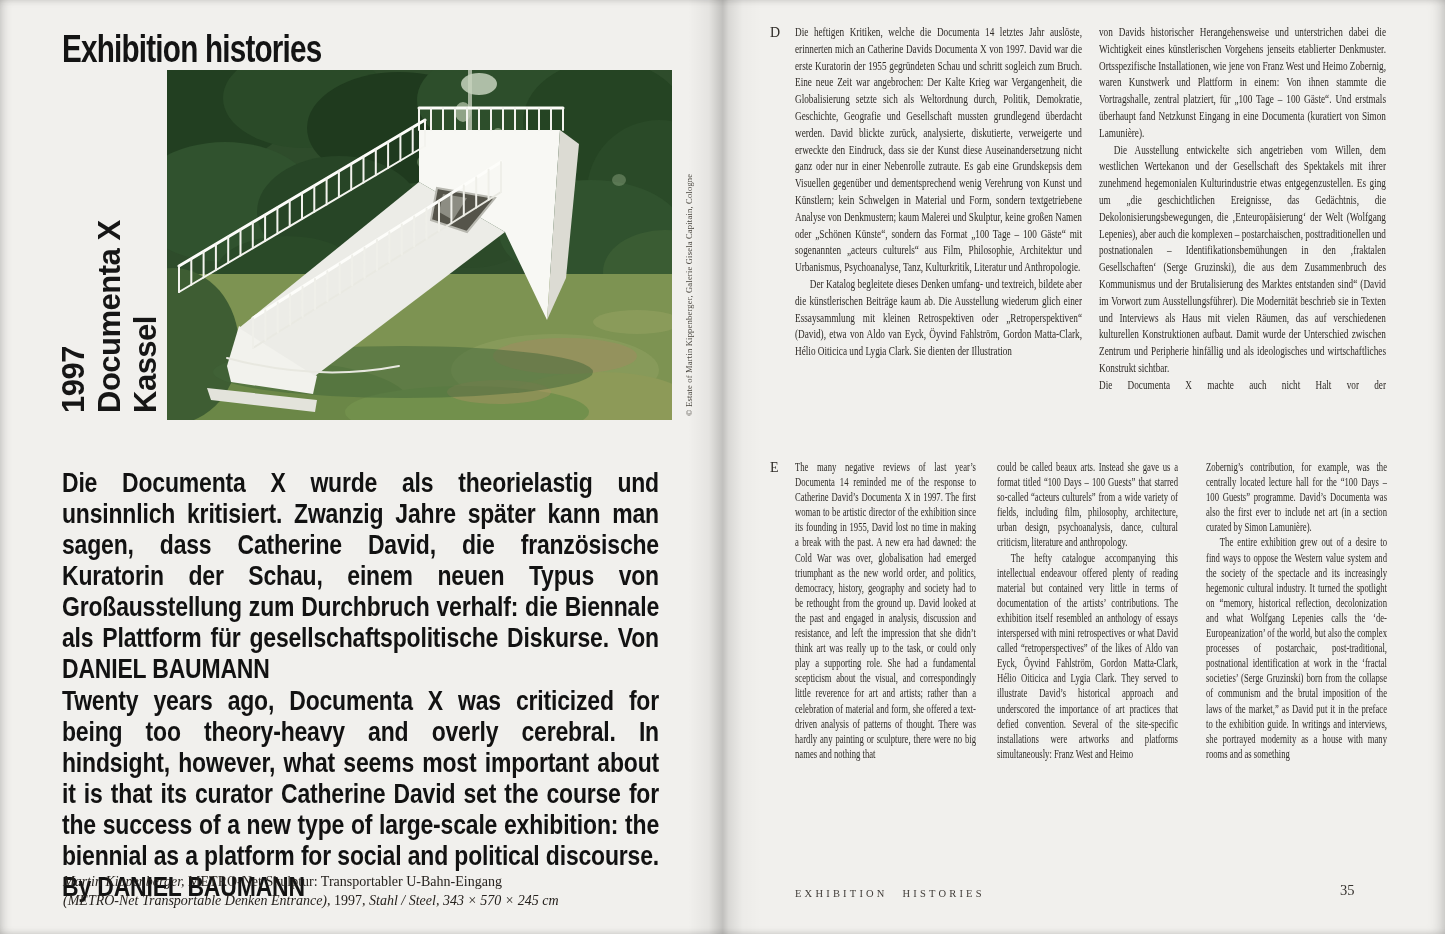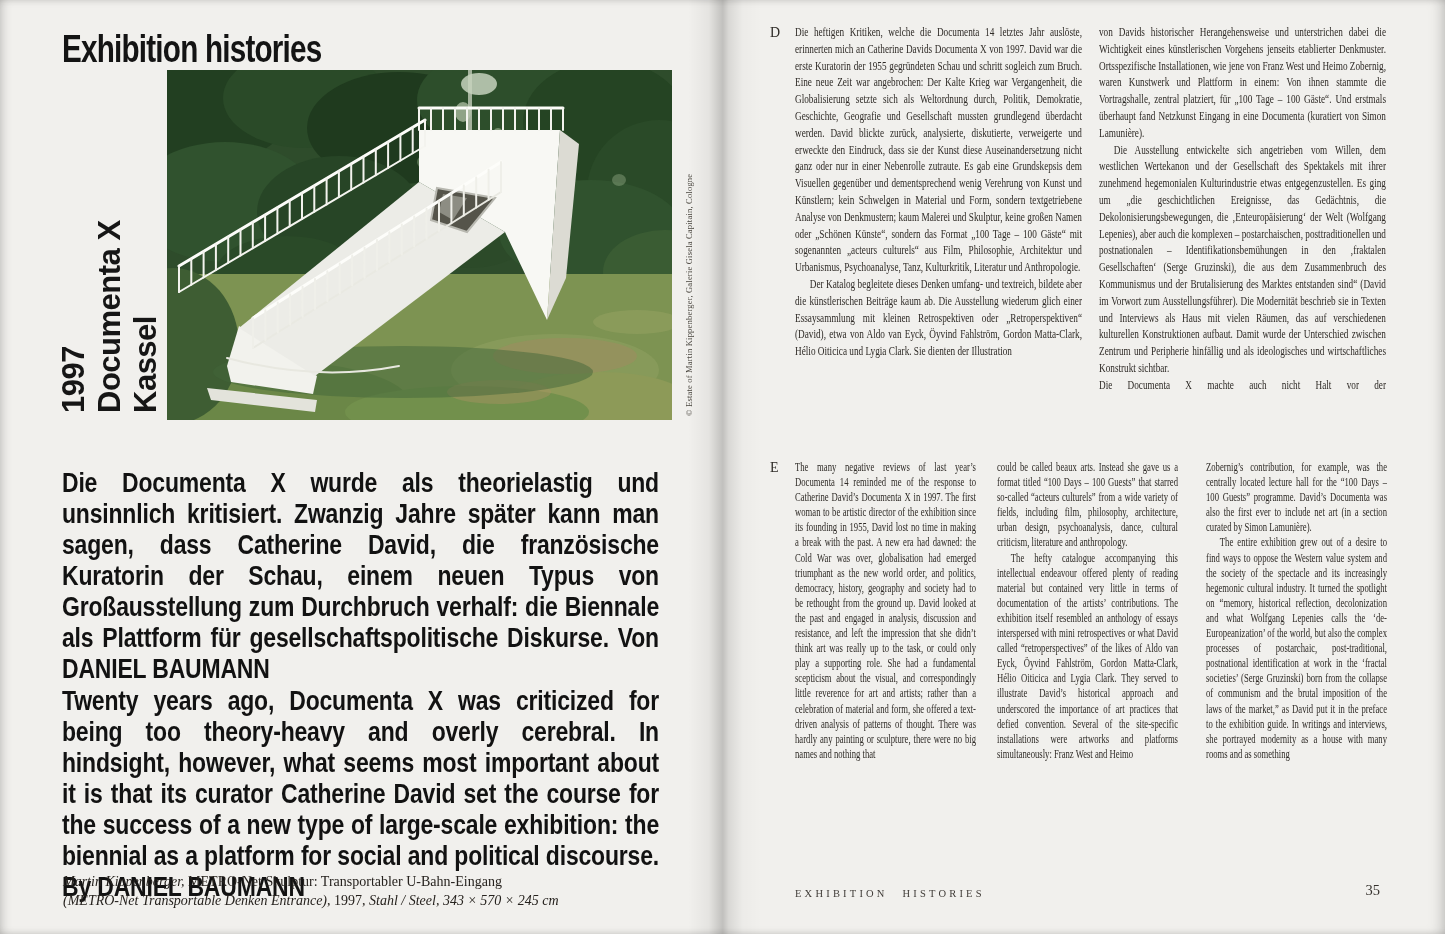--- a/index.html
+++ b/index.html
@@ -71,21 +71,21 @@
     transform:scaleX(.7211); transform-origin:0 0;
     font-size:12px; line-height:15.1px;
   }
   .col-en-1 { left:795px; }
   .col-en-2 { left:997px; }
   .col-en-3 { left:1206px; }
   .footer-label {
     position:absolute; left:795px; top:888px;
     font-size:10.5px; letter-spacing:3.2px; word-spacing:9px; color:#403c38;
   }
-  .page-number { position:absolute; left:1340px; top:882px; width:40px; text-align:right; font-size:14.5px; color:#36322e; }
+  .page-number { position:absolute; left:1340px; top:882px; width:40px; font-size:14.5px; color:#36322e; }
 </style>
 </head>
 <body>
 
 <div class="spread">
 
   <section>
 
     <h1 class="title">Exhibition histories</h1>
 

